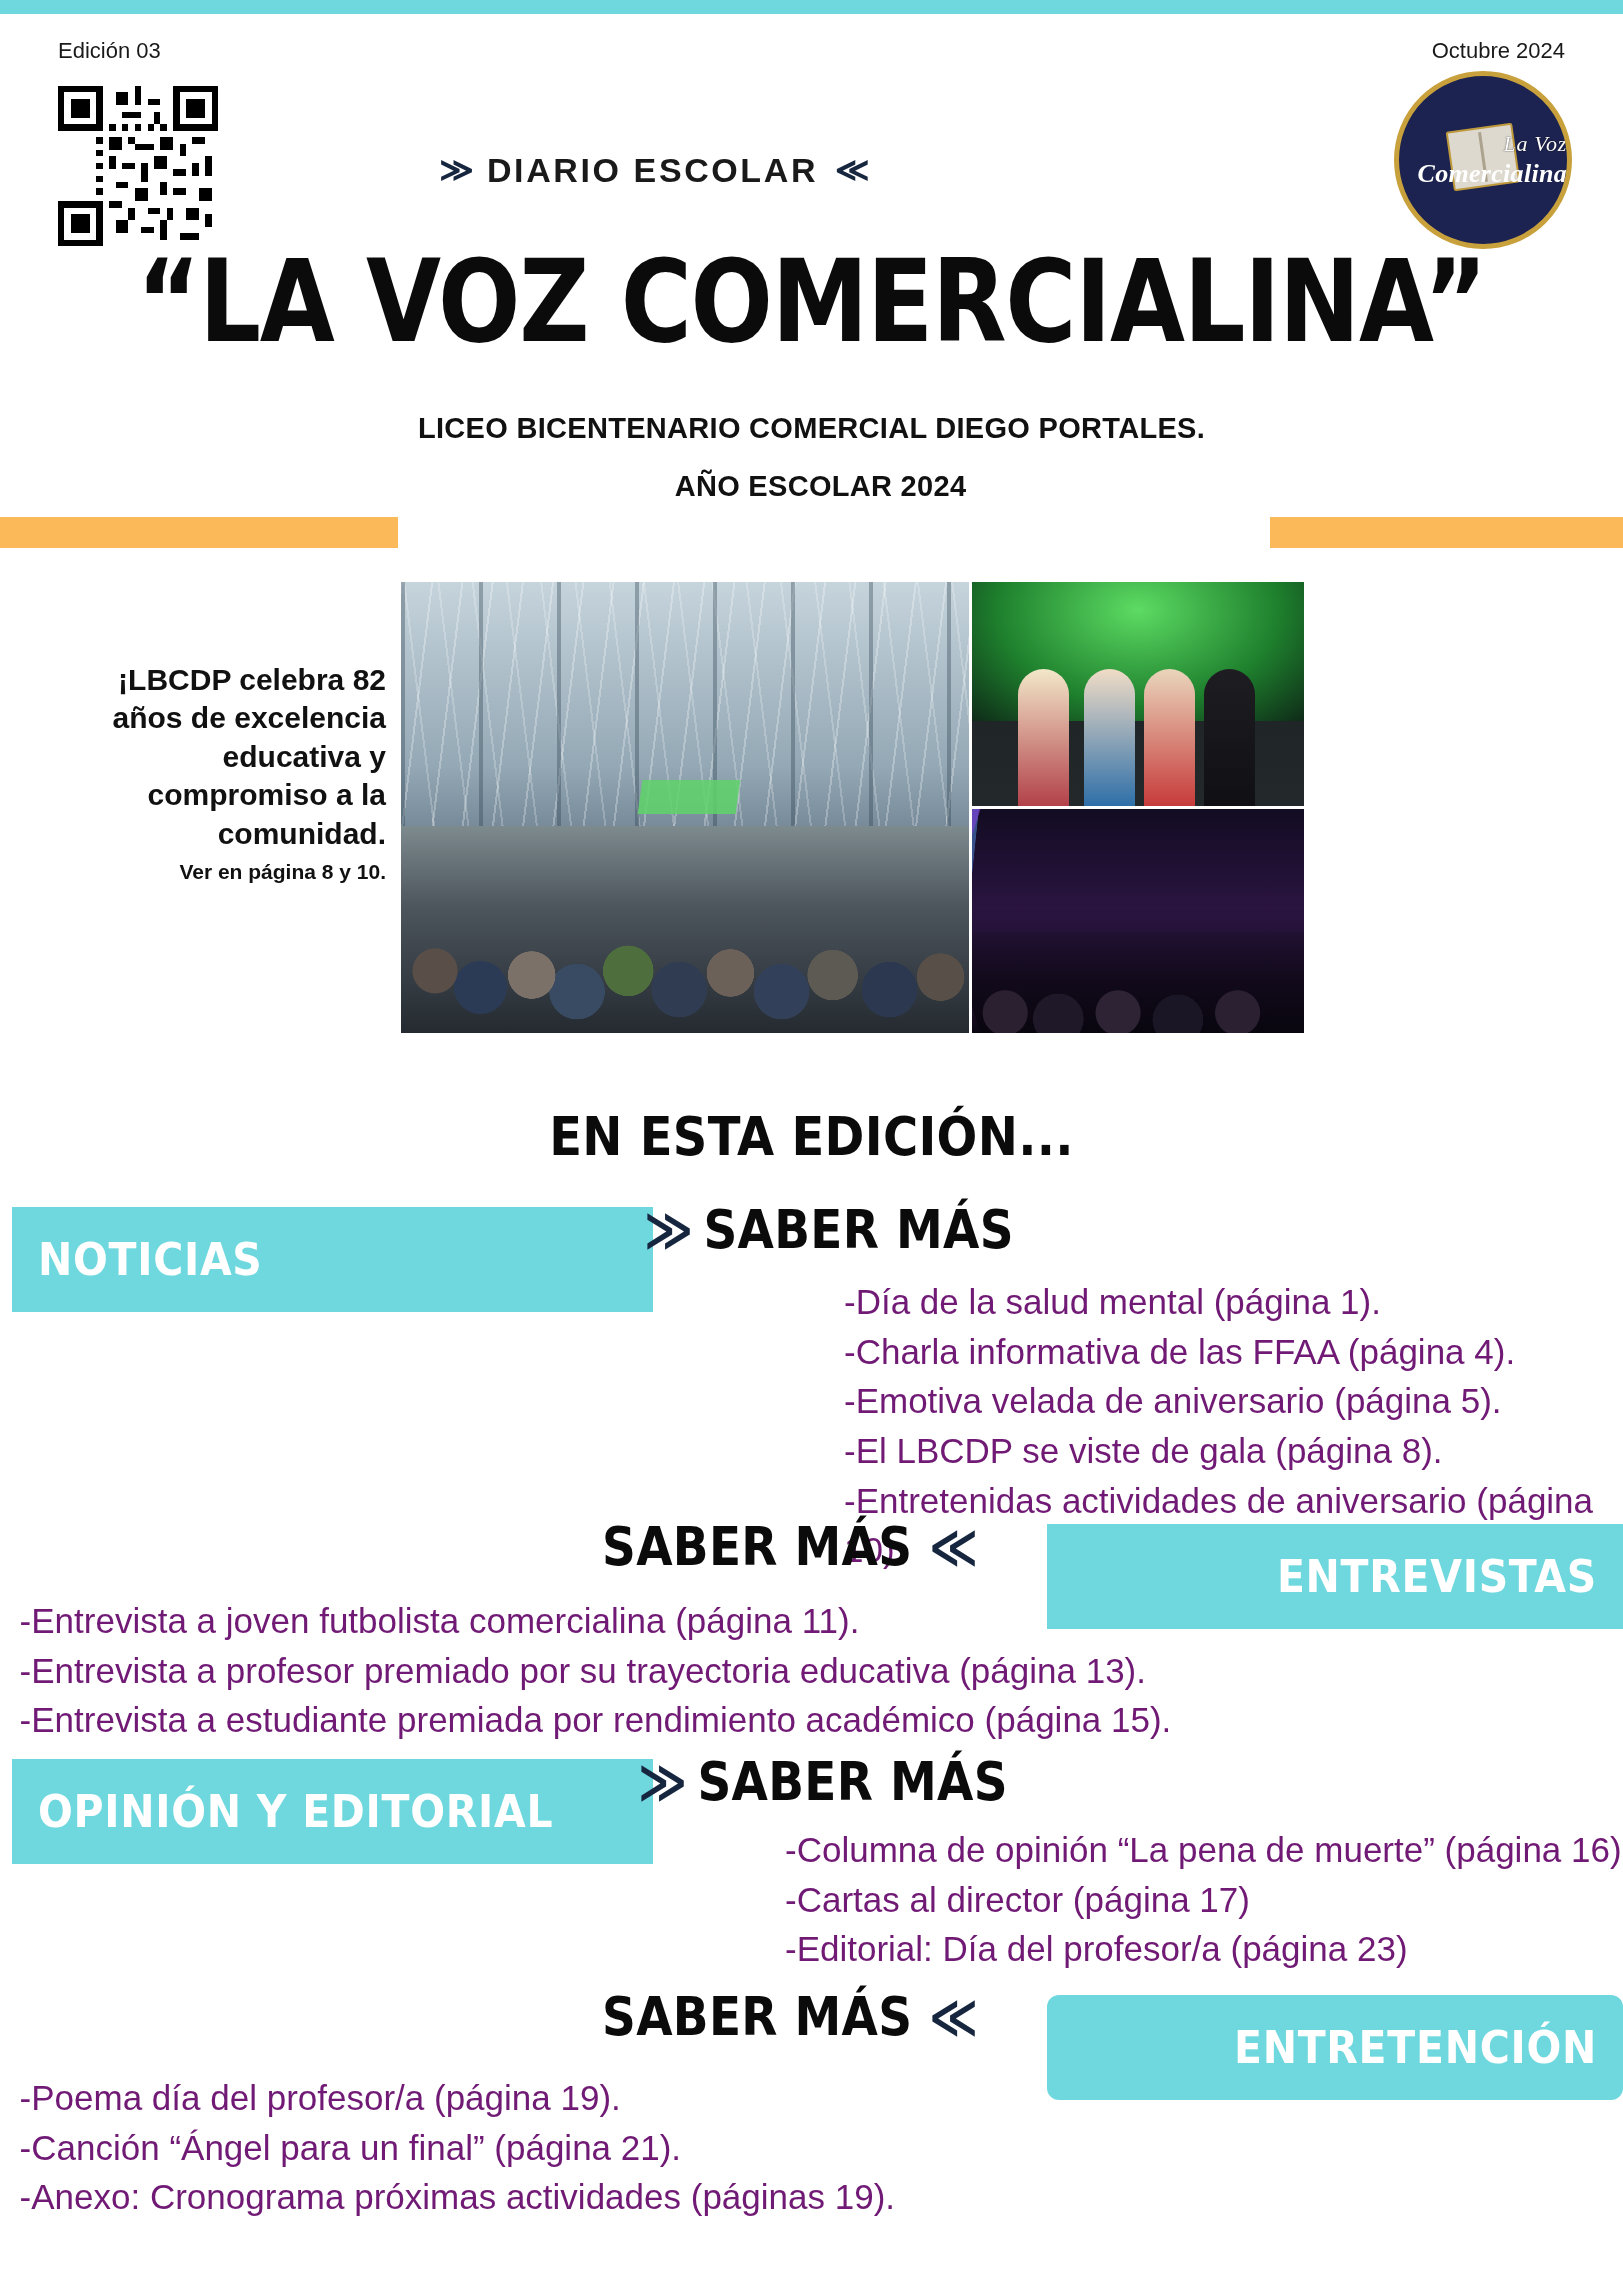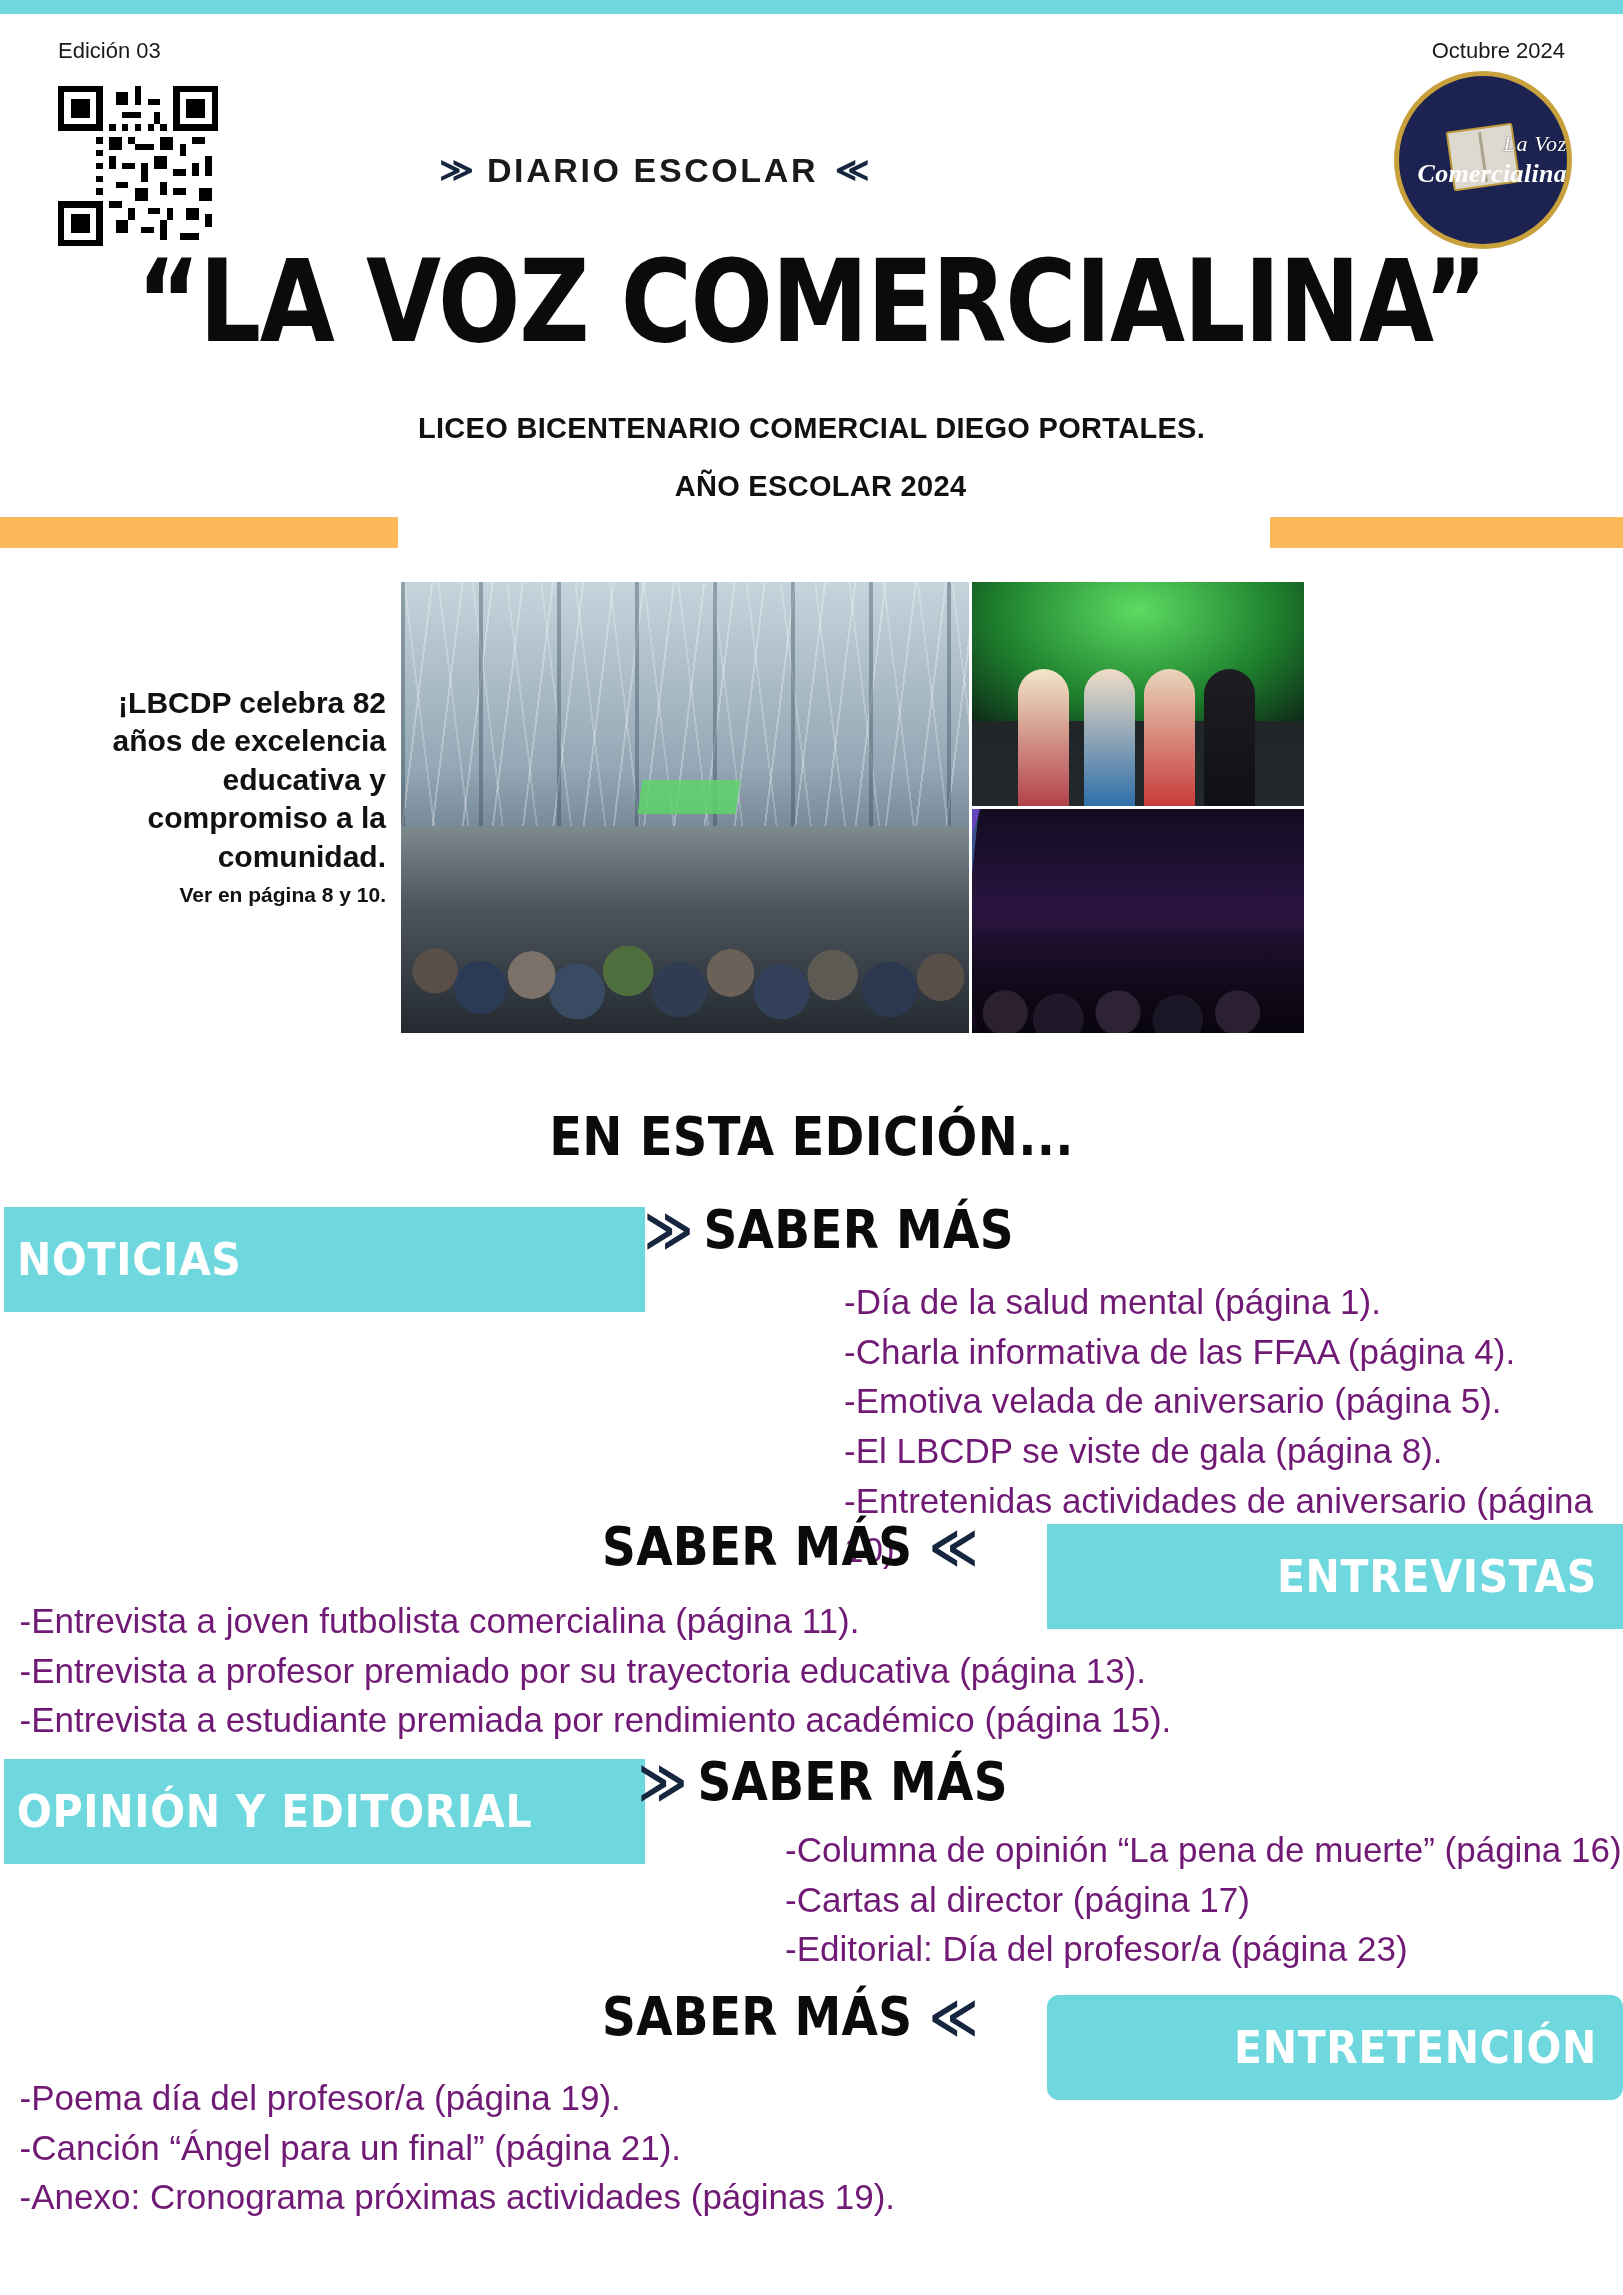--- a/index.html
+++ b/index.html
@@ -191,21 +191,20 @@
   .feature-text {
     position: absolute;
     top: 661px;
     left: 46px;
     width: 340px;
     text-align: right;
     font-size: 30px;
     font-weight: bold;
     line-height: 1.28;
     color: #111;
-    margin-top: 23px;
   }
   .feature-sub {
     margin-top: 6.5px;
     font-size: 21px;
     font-weight: bold;
   }
 
   
   .collage {
     position: absolute;
@@ -346,21 +345,21 @@
   }
   .cat-band span {
     font-family: "DejaVu Sans", sans-serif;
     font-weight: bold;
     color: #ffffff;
     font-size: 41px;
     letter-spacing: 0.7px;
     transform: scaleY(1.1);
   }
 
-  .cat-left  { left: 4px; width: 641px; height: 105px; padding-left: 13px; }
+  .cat-left  { left: 12px; width: 641px; height: 105px; padding-left: 26px; }
   .cat-right { right: 0; width: 576px; height: 105px; padding-right: 26px; justify-content: flex-end; }
 
   .saber {
     position: absolute;
     font-family: "DejaVu Sans", sans-serif;
     font-weight: bold;
     font-size: 47px;
     color: #0b0b0b;
     letter-spacing: 0.3px;
     transform: scaleY(1.12);

